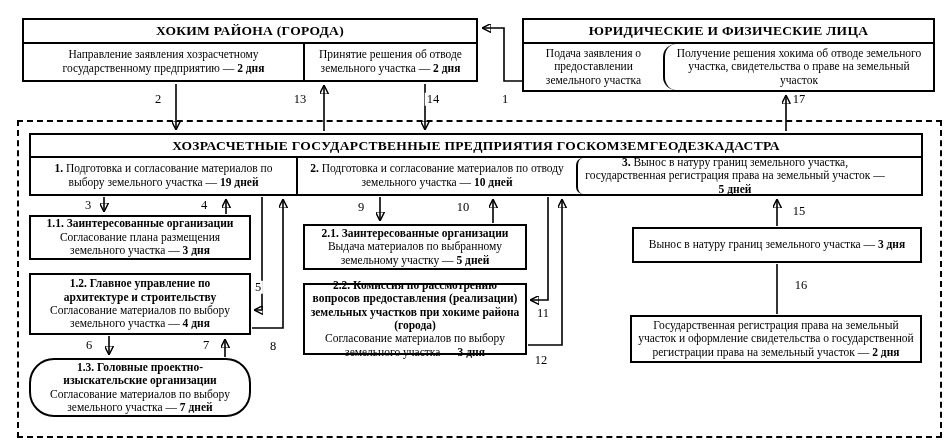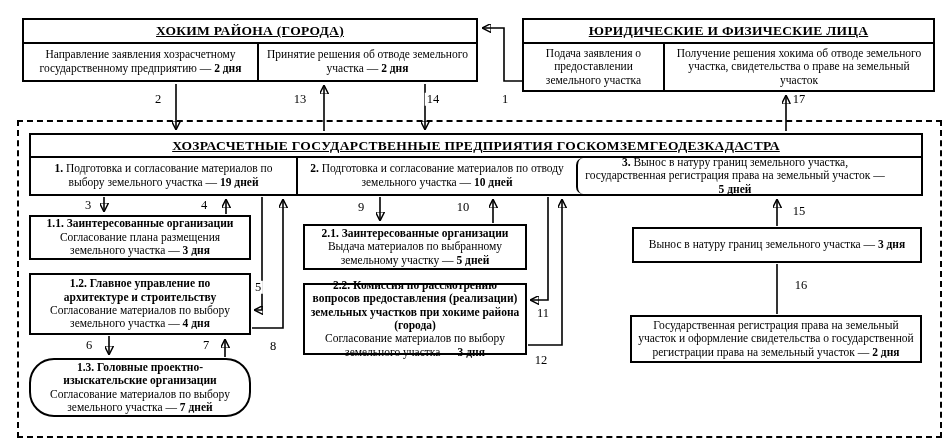--- a/index.html
+++ b/index.html
@@ -6,21 +6,21 @@
   .stage {
     position:relative; width:947px; height:447px; background:#fff;
     font-family:"Liberation Serif", serif; color:#000; overflow:hidden;
   }
   .wires { position:absolute; left:0; top:0; width:947px; height:447px; }
   .wires path { fill:none; stroke:#000; stroke-width:1.6px; }
   .box { position:absolute; border:2px solid #000; box-sizing:border-box; background:#fff; }
   .blk-title {
     font-weight:bold; font-size:13.5px; letter-spacing:.3px;
     display:flex; align-items:center; justify-content:center;
-    border-bottom:2px solid #000; box-sizing:border-box;text-decoration:underline;
+    border-bottom:2px solid #000; box-sizing:border-box;
   }
   .cells { display:flex; }
   .cell {
     display:flex; align-items:center; justify-content:center; text-align:center;
     font-size:11.5px; line-height:1.18; padding:1px 6px; box-sizing:border-box;
   }
   .cell + .cell { border-left:2px solid #000; }
   .sb {
     position:absolute; border:2px solid #000; box-sizing:border-box; background:#fff;
     display:flex; flex-direction:column; justify-content:center;
@@ -69,36 +69,36 @@
     <path d="M777,226 V200" marker-end="url(#ah)"></path>
     <path d="M777,264 V314"></path>
     <path d="M786,131 V96" marker-end="url(#ah)"></path>
   </svg>
 
   <div class="dashed"></div>
 
   <div class="box" style="left:22px; top:18px; width:456px; height:64px;">
     <div class="blk-title" style="height:24px;">ХОКИМ РАЙОНА (ГОРОДА)</div>
     <div class="cells" style="height:36px;">
-      <div class="cell" style="width:233px;">
+      <div class="cell" style="width:279px;">
         <div><span>Направление заявления хозрасчетному государственному предприятию — </span><b class="d">2 дня</b></div>
       </div>
       <div class="cell" style="flex:1;">
         <div><span>Принятие решения об отводе земельного участка — </span><b class="d">2 дня</b></div>
       </div>
     </div>
   </div>
 
   <div class="box" style="left:522px; top:18px; width:413px; height:74px;">
     <div class="blk-title" style="height:24px;">ЮРИДИЧЕСКИЕ И ФИЗИЧЕСКИЕ ЛИЦА</div>
     <div class="cells" style="height:46px;">
       <div class="cell" style="width:139px;">
         <div><span>Подача заявления о предоставлении земельного участка</span></div>
       </div>
-      <div class="cell" style="flex:1;">
+      <div class="cell" style="flex:1;border-radius:13px;">
         <div><span>Получение решения хокима об отводе земельного участка, свидетельства о праве на земельный участок</span></div>
       </div>
     </div>
   </div>
 
   <div class="box" style="left:29px; top:133px; width:894px; height:63px;">
     <div class="blk-title" style="height:23px;">ХОЗРАСЧЕТНЫЕ ГОСУДАРСТВЕННЫЕ ПРЕДПРИЯТИЯ ГОСКОМЗЕМГЕОДЕЗКАДАСТРА</div>
     <div class="cells" style="height:36px;">
       <div class="cell" style="width:265px;">
         <div><b>1.</b><span> Подготовка и согласование материалов по выбору земельного участка — </span><b class="d">19 дней</b></div>

